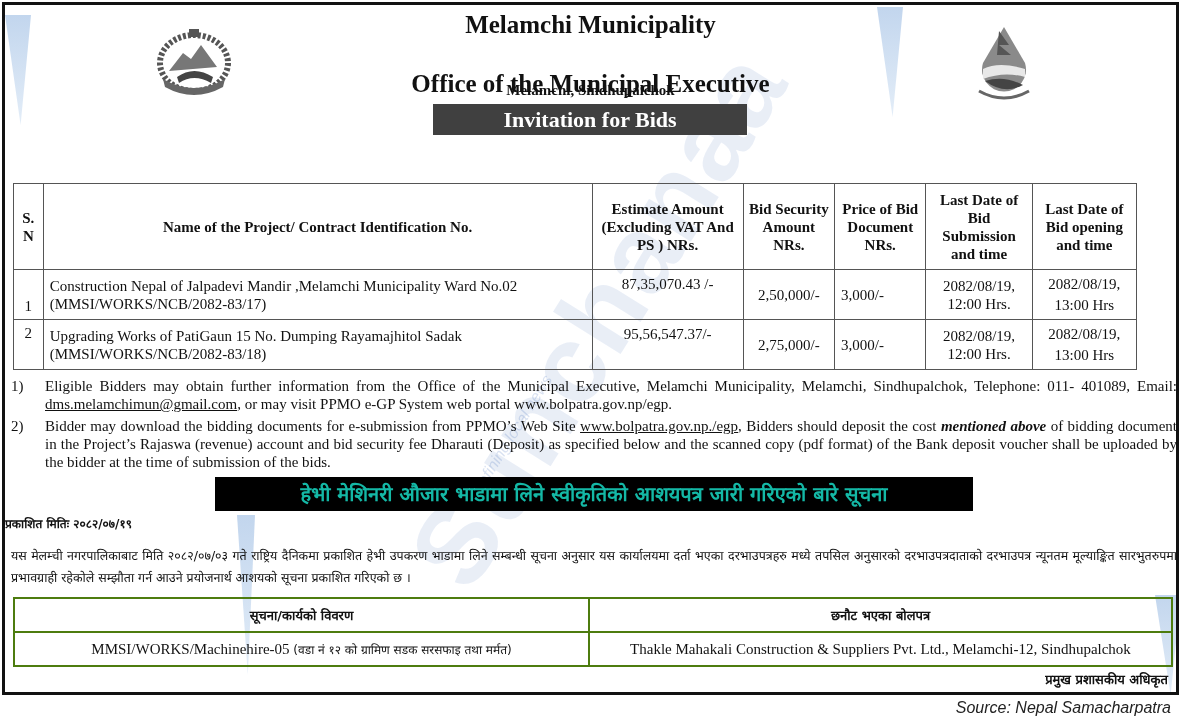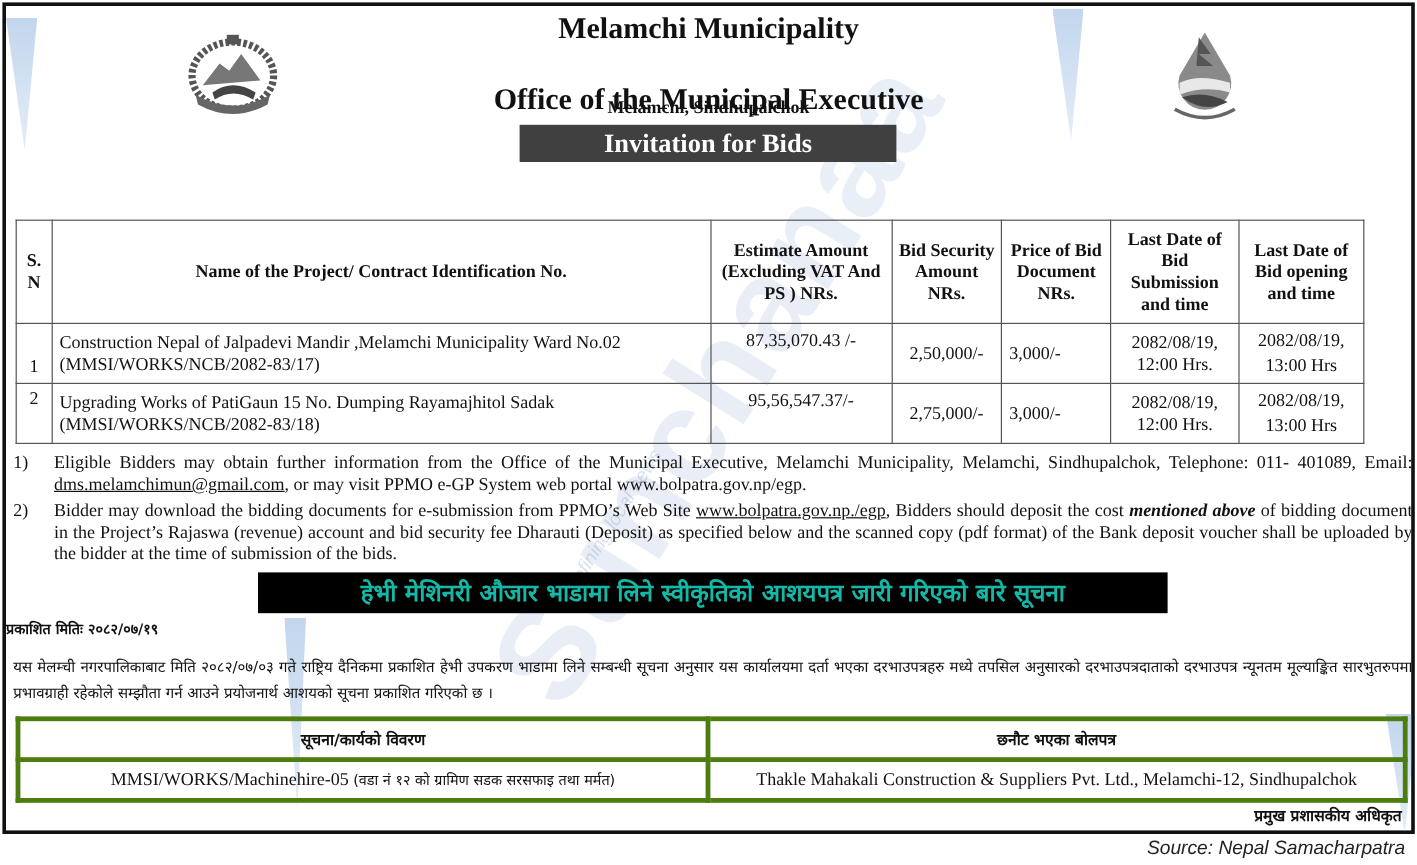--- a/index.html
+++ b/index.html
@@ -73,21 +73,21 @@
     background: #000; color: #14b8a6; text-align: center; line-height: 34px;
     font-family: "DejaVu Sans", sans-serif; font-size: 20px; font-weight: bold;
   }
   .np-date { position: absolute; left: 0; width: 100%; top: 510px; text-align: left;
     font-family: "DejaVu Sans", sans-serif; font-size: 12px; font-weight: bold; }
   .np-body { position: absolute; left: 6px; top: 540px; width: 1166px;
     font-family: "DejaVu Sans", sans-serif; font-size: 12.5px; line-height: 22px; text-align: justify; }
 
   .np-table { position: absolute; left: 8px; top: 592px; width: 1160px;
     font-family: "DejaVu Sans", sans-serif; font-size: 13px; }
-  .np-table th, .np-table td { border: 4px solid #4d7c0f; text-align: center; height: 34px; }
+  .np-table th, .np-table td { border: 2px solid #4d7c0f; text-align: center; height: 34px; }
   .np-table th { font-weight: bold; }
   .np-table td { font-family: "Liberation Serif", serif; font-size: 15px; }
   .np-table td .dev { font-family: "DejaVu Sans", sans-serif; font-size: 12px; }
 
   .signature { position: absolute; right: 8px; top: 665px;
     font-family: "DejaVu Sans", sans-serif; font-size: 13px; font-weight: bold; }
   .source { position: absolute; right: 10px; top: 699px;
     font-family: "Liberation Sans", sans-serif; font-style: italic; font-size: 16px; color: #222; }
 </style>
 </head>

